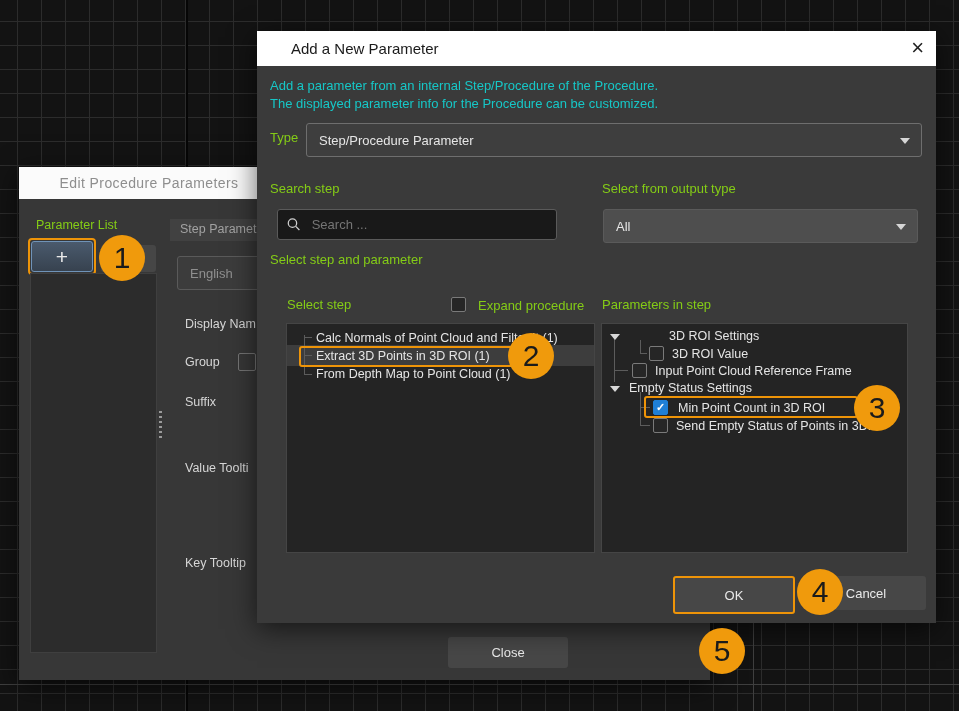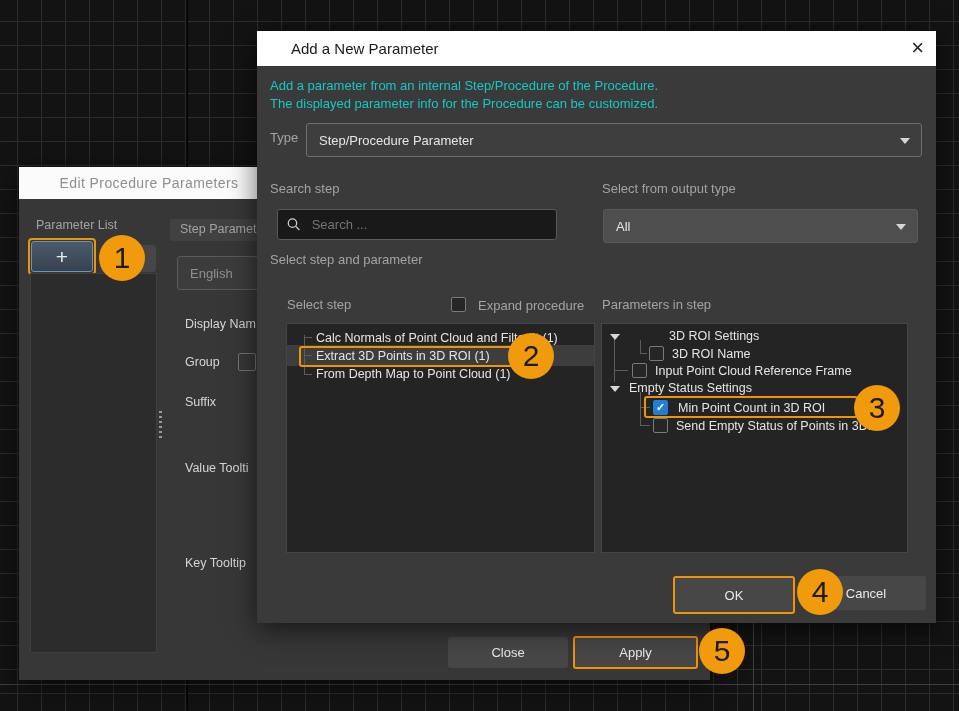--- a/index.html
+++ b/index.html
@@ -4,21 +4,21 @@
 <style>
   html,body{margin:0;padding:0;background:#131313;}
   *{box-sizing:border-box;font-family:"Liberation Sans",sans-serif;}
   .screen{position:relative;width:959px;height:711px;overflow:hidden;
     background-color:#131313;
     background-image:linear-gradient(#2c2c2c 1px,transparent 1px),linear-gradient(90deg,#2c2c2c 1px,transparent 1px);
     background-size:24px 24px;background-position:17px 21px;}
   .abs{position:absolute;}
   .dlg{position:absolute;box-shadow:0 6px 26px rgba(0,0,0,.6);}
   .titlebar{position:absolute;left:0;top:0;right:0;background:#fbfbfb;}
-  .lbl{position:absolute;font-size:13px;color:#a3a3a3;white-space:nowrap;}
+  .lbl{position:absolute;font-size:13px;color:#84cc16;white-space:nowrap;}
   .dimlbl{position:absolute;font-size:12.5px;color:#d6d6d6;white-space:nowrap;}
   .panel{position:absolute;background:#242424;border:1px solid #454545;overflow:hidden;}
   .btn{position:absolute;background:#474747;border-radius:3px;color:#e9e9e9;font-size:13px;
        display:flex;align-items:center;justify-content:center;cursor:pointer;}
   .btn.hl{border:2px solid #ee9408;}
   .combo{position:absolute;background:#3e3e3e;border:1px solid #6e6e6e;border-radius:3px;
        color:#e6e6e6;font-size:13px;display:flex;align-items:center;padding:16px 12px;}
   .combo .caret{position:absolute;right:11px;top:50%;margin-top:-2px;width:0;height:0;
        border-left:5px solid transparent;border-right:5px solid transparent;border-top:6px solid #d6d6d6;}
   .chk{position:absolute;width:15px;height:15px;background:#262626;border:1px solid #7a7a7a;border-radius:2px;}
@@ -73,23 +73,20 @@
     <div class="dimlbl" style="left:166px;top:150px;">Display Nam</div>
     <div class="dimlbl" style="left:166px;top:188px;">Group</div>
     <div class="chk" style="left:219px;top:186px;width:18px;height:18px;background:transparent;border-color:#747474;"></div>
     <div class="dimlbl" style="left:166px;top:228px;">Suffix</div>
     <div class="dimlbl" style="left:166px;top:294px;">Value Toolti</div>
     <div class="dimlbl" style="left:166px;top:389px;">Key Tooltip</div>
 
     <div class="btn" style="left:429px;top:470px;width:120px;height:31px;">
       <span>Close</span>
     </div>
-    <div class="btn hl" style="left:554px;top:469px;width:125px;height:33px;">
-      <span>Apply</span>
-    </div>
   </div>
 
   <div class="dlg" style="left:257px;top:31px;width:679px;height:592px;background:#3a3a3a;z-index:20;">
     <div class="titlebar" style="height:35px;background:#ffffff;">
       <div style="position:absolute;left:34px;top:9px;font-size:15px;color:#1a1a1a;">Add a New Parameter</div>
       <div style="position:absolute;right:12px;top:3px;font-size:22px;color:#222;cursor:pointer;line-height:28px;">×</div>
     </div>
 
     <div class="cyan" style="left:13px;top:47px;">Add a parameter from an internal Step/Procedure of the Procedure.</div>
     <div class="cyan" style="left:13px;top:65px;">The displayed parameter info for the Procedure can be customized.</div>
@@ -141,21 +138,21 @@
       <div class="conn" style="left:38px;top:16px;width:1px;height:13px;"></div>
       <div class="conn" style="left:38px;top:29px;width:7px;height:1px;"></div>
       <div class="conn" style="left:38px;top:68px;width:1px;height:33px;"></div>
       <div class="conn" style="left:38px;top:83px;width:10px;height:1px;"></div>
       <div class="conn" style="left:38px;top:101px;width:10px;height:1px;"></div>
 
       <div class="grp-arrow" style="left:8px;top:10px;"></div>
       <div class="row" style="left:27px;top:5px;margin-left:40px;">3D ROI Settings</div>
 
       <div class="chk" style="left:47px;top:22px;"></div>
-      <div class="row" style="left:70px;top:23px;">3D ROI Name</div>
+      <div class="row" style="left:70px;top:23px;">3D ROI Value</div>
 
       <div class="chk" style="left:30px;top:39px;"></div>
       <div class="row" style="left:53px;top:40px;">Input Point Cloud Reference Frame</div>
 
       <div class="grp-arrow" style="left:8px;top:62px;"></div>
       <div class="row" style="left:27px;top:57px;">Empty Status Settings</div>
 
       <div class="chk checked" style="left:51px;top:76px;">
         <span>✓</span>
       </div>

